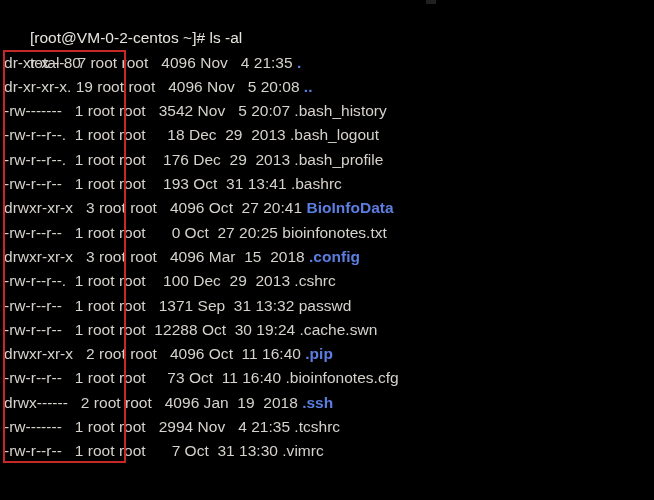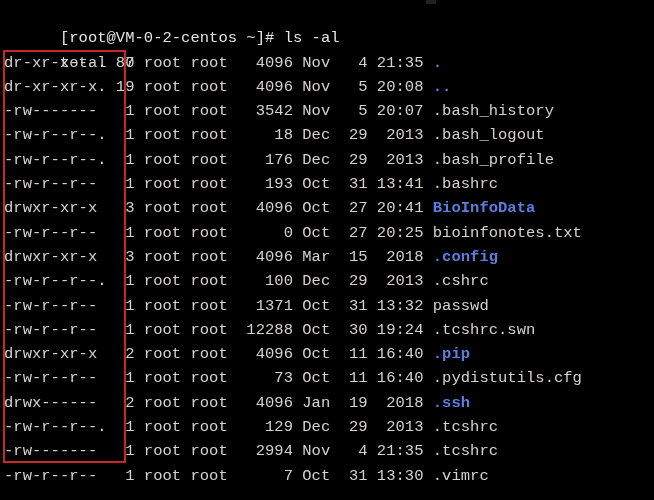--- a/index.html
+++ b/index.html
@@ -6,21 +6,21 @@
     margin: 0;
     padding: 0;
     background: #000000;
   }
   #terminal {
     position: relative;
     width: 654px;
     height: 500px;
     background: #000000;
     overflow: hidden;
-    font-family: Liberation Mono, monospace;
+    font-family: Liberation Sans, sans-serif;
     font-size: 15.5px;
     line-height: 24.3px;
     color: #d6d2cc;
     -webkit-font-smoothing: antialiased;
   }
   #screen {
     position: absolute;
     left: 4px;
     top: 2px;
     width: 650px;
@@ -76,26 +76,25 @@
         <div class="line"><span class="seg c-default">dr-xr-x---.  7 root root   4096 Nov   4 21:35 </span><span class="seg c-dir">.</span></div>
         <div class="line"><span class="seg c-default">dr-xr-xr-x. 19 root root   4096 Nov   5 20:08 </span><span class="seg c-dir">..</span></div>
         <div class="line"><span class="seg c-default">-rw-------   1 root root   3542 Nov   5 20:07 </span><span class="seg c-default">.bash_history</span></div>
         <div class="line"><span class="seg c-default">-rw-r--r--.  1 root root     18 Dec  29  2013 </span><span class="seg c-default">.bash_logout</span></div>
         <div class="line"><span class="seg c-default">-rw-r--r--.  1 root root    176 Dec  29  2013 </span><span class="seg c-default">.bash_profile</span></div>
         <div class="line"><span class="seg c-default">-rw-r--r--   1 root root    193 Oct  31 13:41 </span><span class="seg c-default">.bashrc</span></div>
         <div class="line"><span class="seg c-default">drwxr-xr-x   3 root root   4096 Oct  27 20:41 </span><span class="seg c-dir">BioInfoData</span></div>
         <div class="line"><span class="seg c-default">-rw-r--r--   1 root root      0 Oct  27 20:25 </span><span class="seg c-default">bioinfonotes.txt</span></div>
         <div class="line"><span class="seg c-default">drwxr-xr-x   3 root root   4096 Mar  15  2018 </span><span class="seg c-dir">.config</span></div>
         <div class="line"><span class="seg c-default">-rw-r--r--.  1 root root    100 Dec  29  2013 </span><span class="seg c-default">.cshrc</span></div>
-        <div class="line"><span class="seg c-default">-rw-r--r--   1 root root   1371 Oct  31 13:32 </span><span class="seg c-default">passwd</span></div>
-        <div class="line"><span class="seg c-default">-rw-r--r--   1 root root  12288 Oct  30 19:24 </span><span class="seg c-default">.tcshrc.swn</span></div>
+        <div class="line"><span class="seg c-default">-rw-r--r--   1 root root   1371 Sep  31 13:32 </span><span class="seg c-default">passwd</span></div>
+        <div class="line"><span class="seg c-default">-rw-r--r--   1 root root  12288 Oct  30 19:24 </span><span class="seg c-default">.cache.swn</span></div>
         <div class="line"><span class="seg c-default">drwxr-xr-x   2 root root   4096 Oct  11 16:40 </span><span class="seg c-dir">.pip</span></div>
-        <div class="line"><span class="seg c-default">-rw-r--r--   1 root root     73 Oct  11 16:40 </span><span class="seg c-default">.pydistutils.cfg</span></div>
+        <div class="line"><span class="seg c-default">-rw-r--r--   1 root root     73 Oct  11 16:40 </span><span class="seg c-default">.bioinfonotes.cfg</span></div>
         <div class="line"><span class="seg c-default">drwx------   2 root root   4096 Jan  19  2018 </span><span class="seg c-dir">.ssh</span></div>
-        <div class="line"><span class="seg c-default">-rw-r--r--.  1 root root    129 Dec  29  2013 </span><span class="seg c-default">.tcshrc</span></div>
         <div class="line"><span class="seg c-default">-rw-------   1 root root   2994 Nov   4 21:35 </span><span class="seg c-default">.tcshrc</span></div>
         <div class="line"><span class="seg c-default">-rw-r--r--   1 root root      7 Oct  31 13:30 </span><span class="seg c-default">.vimrc</span></div>
       </div>
 
   </div>
 
   <div id="perm-box"></div>
 </div>
 
 </body></html>

